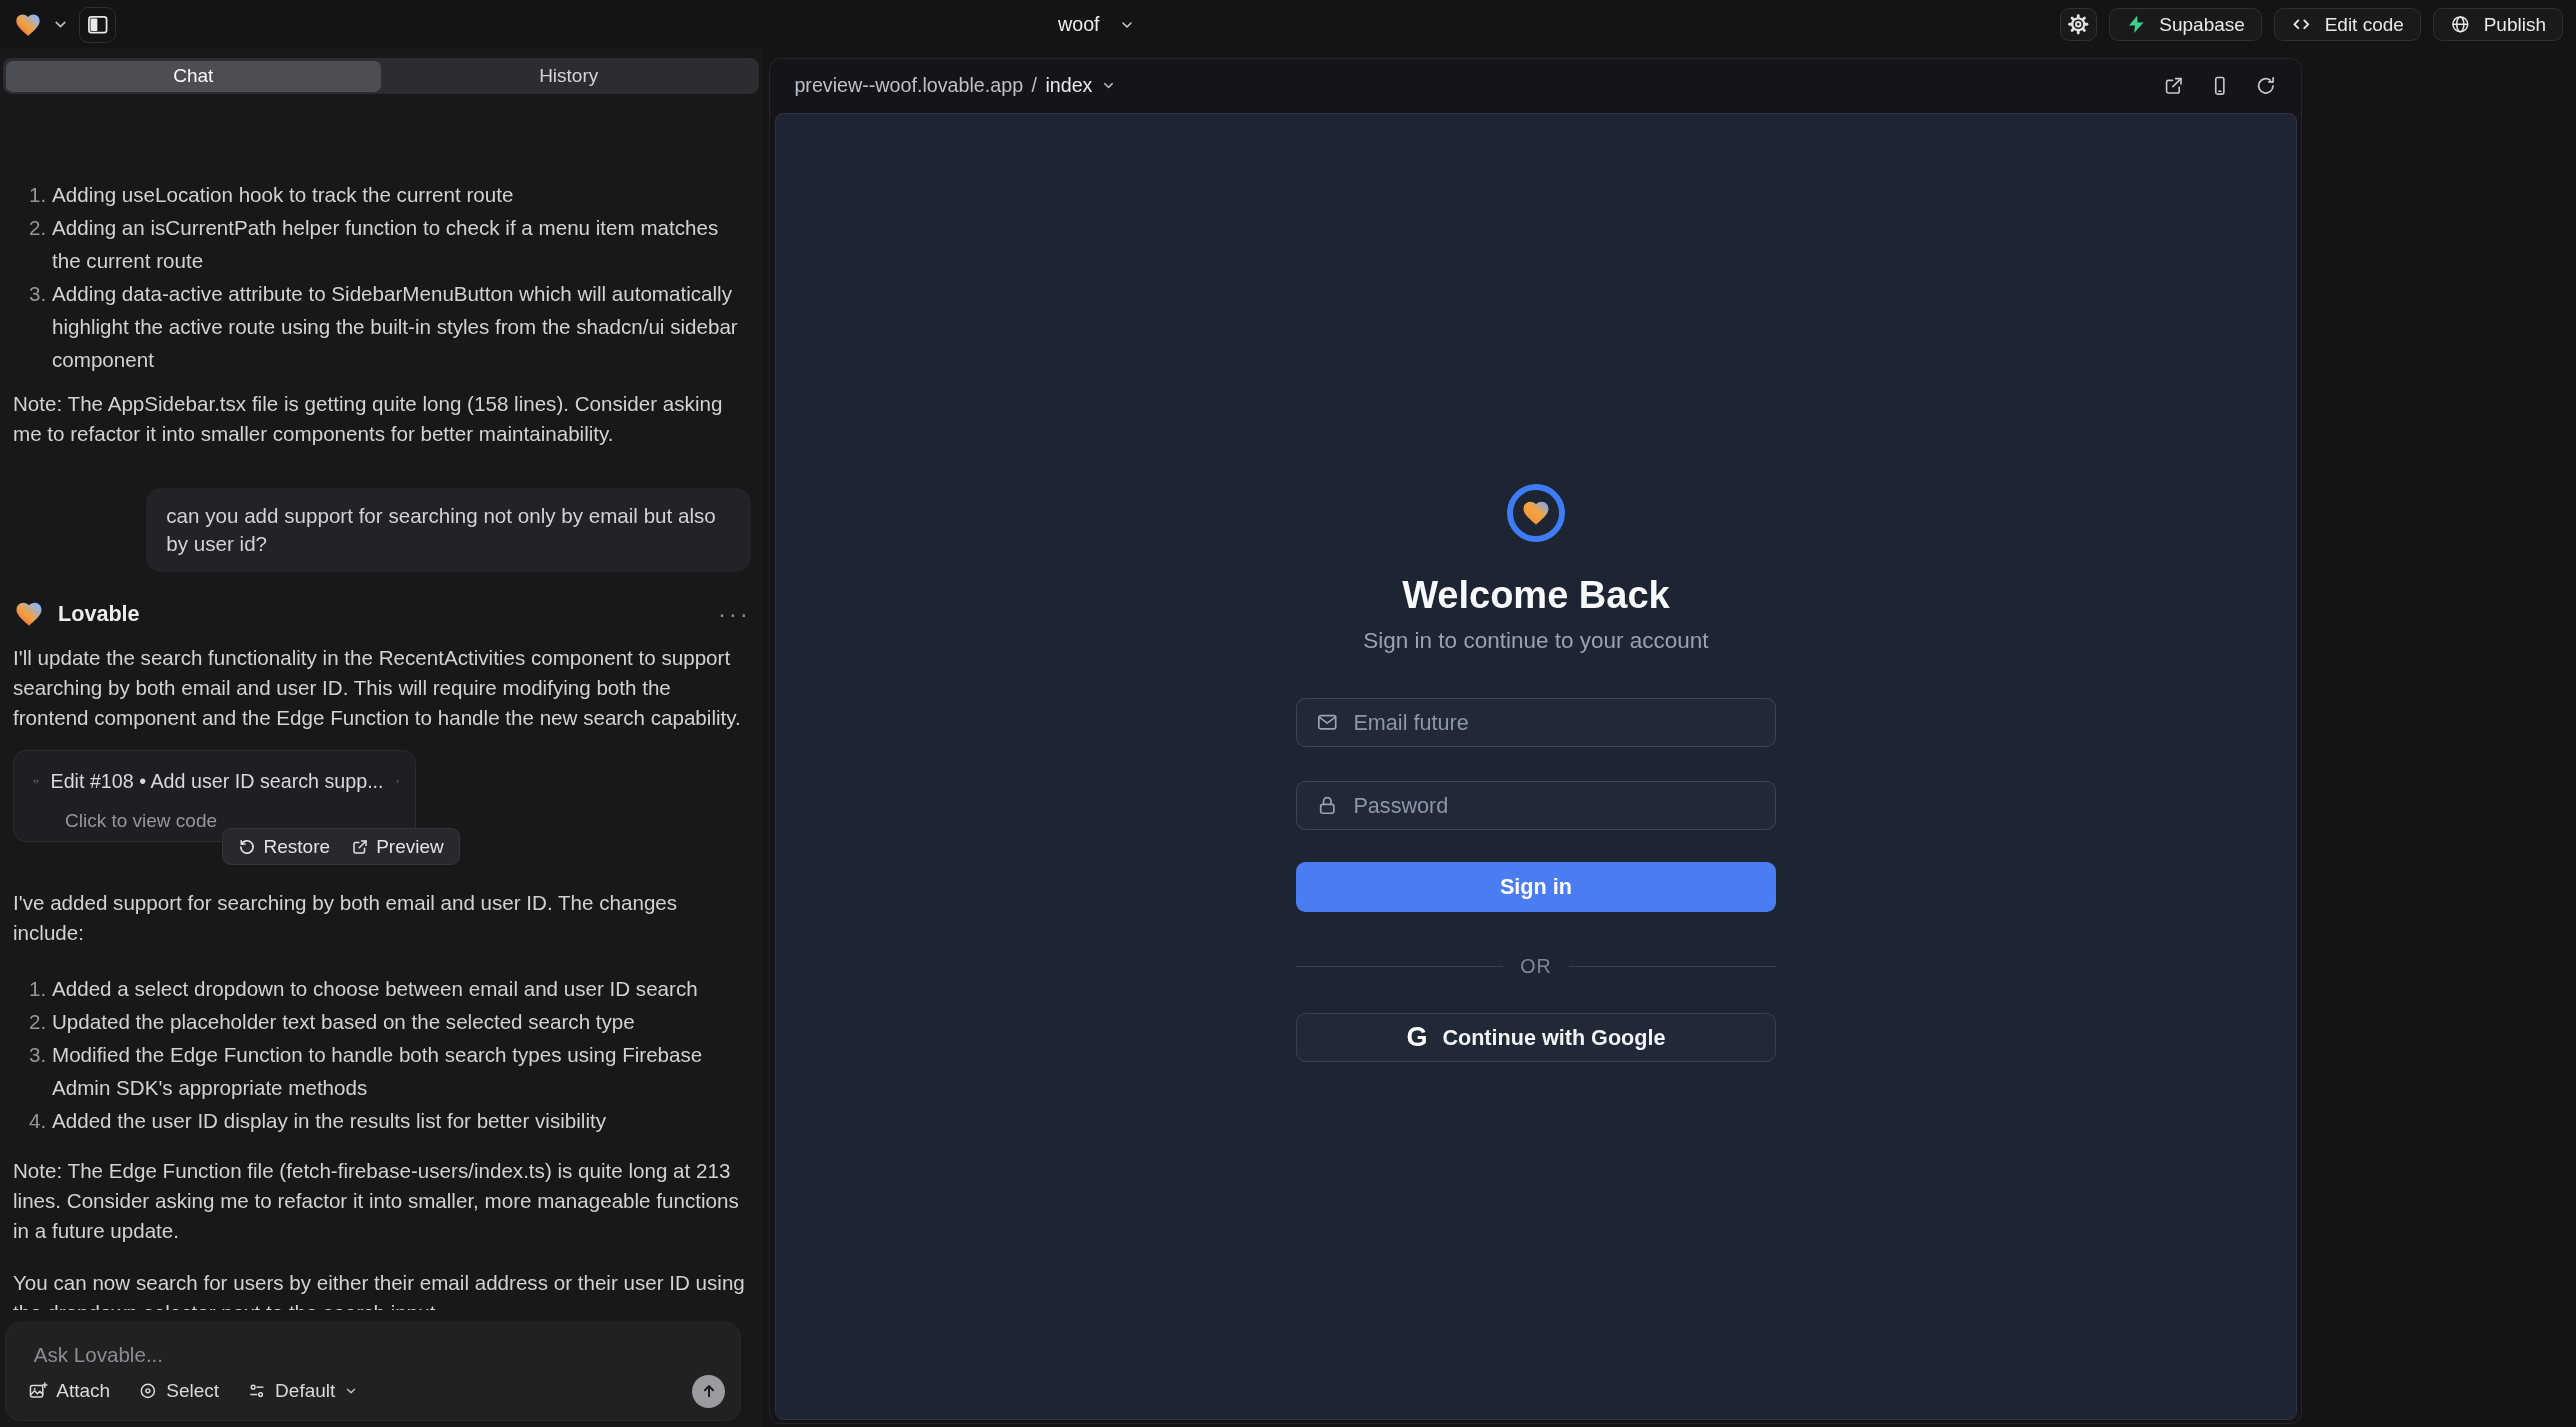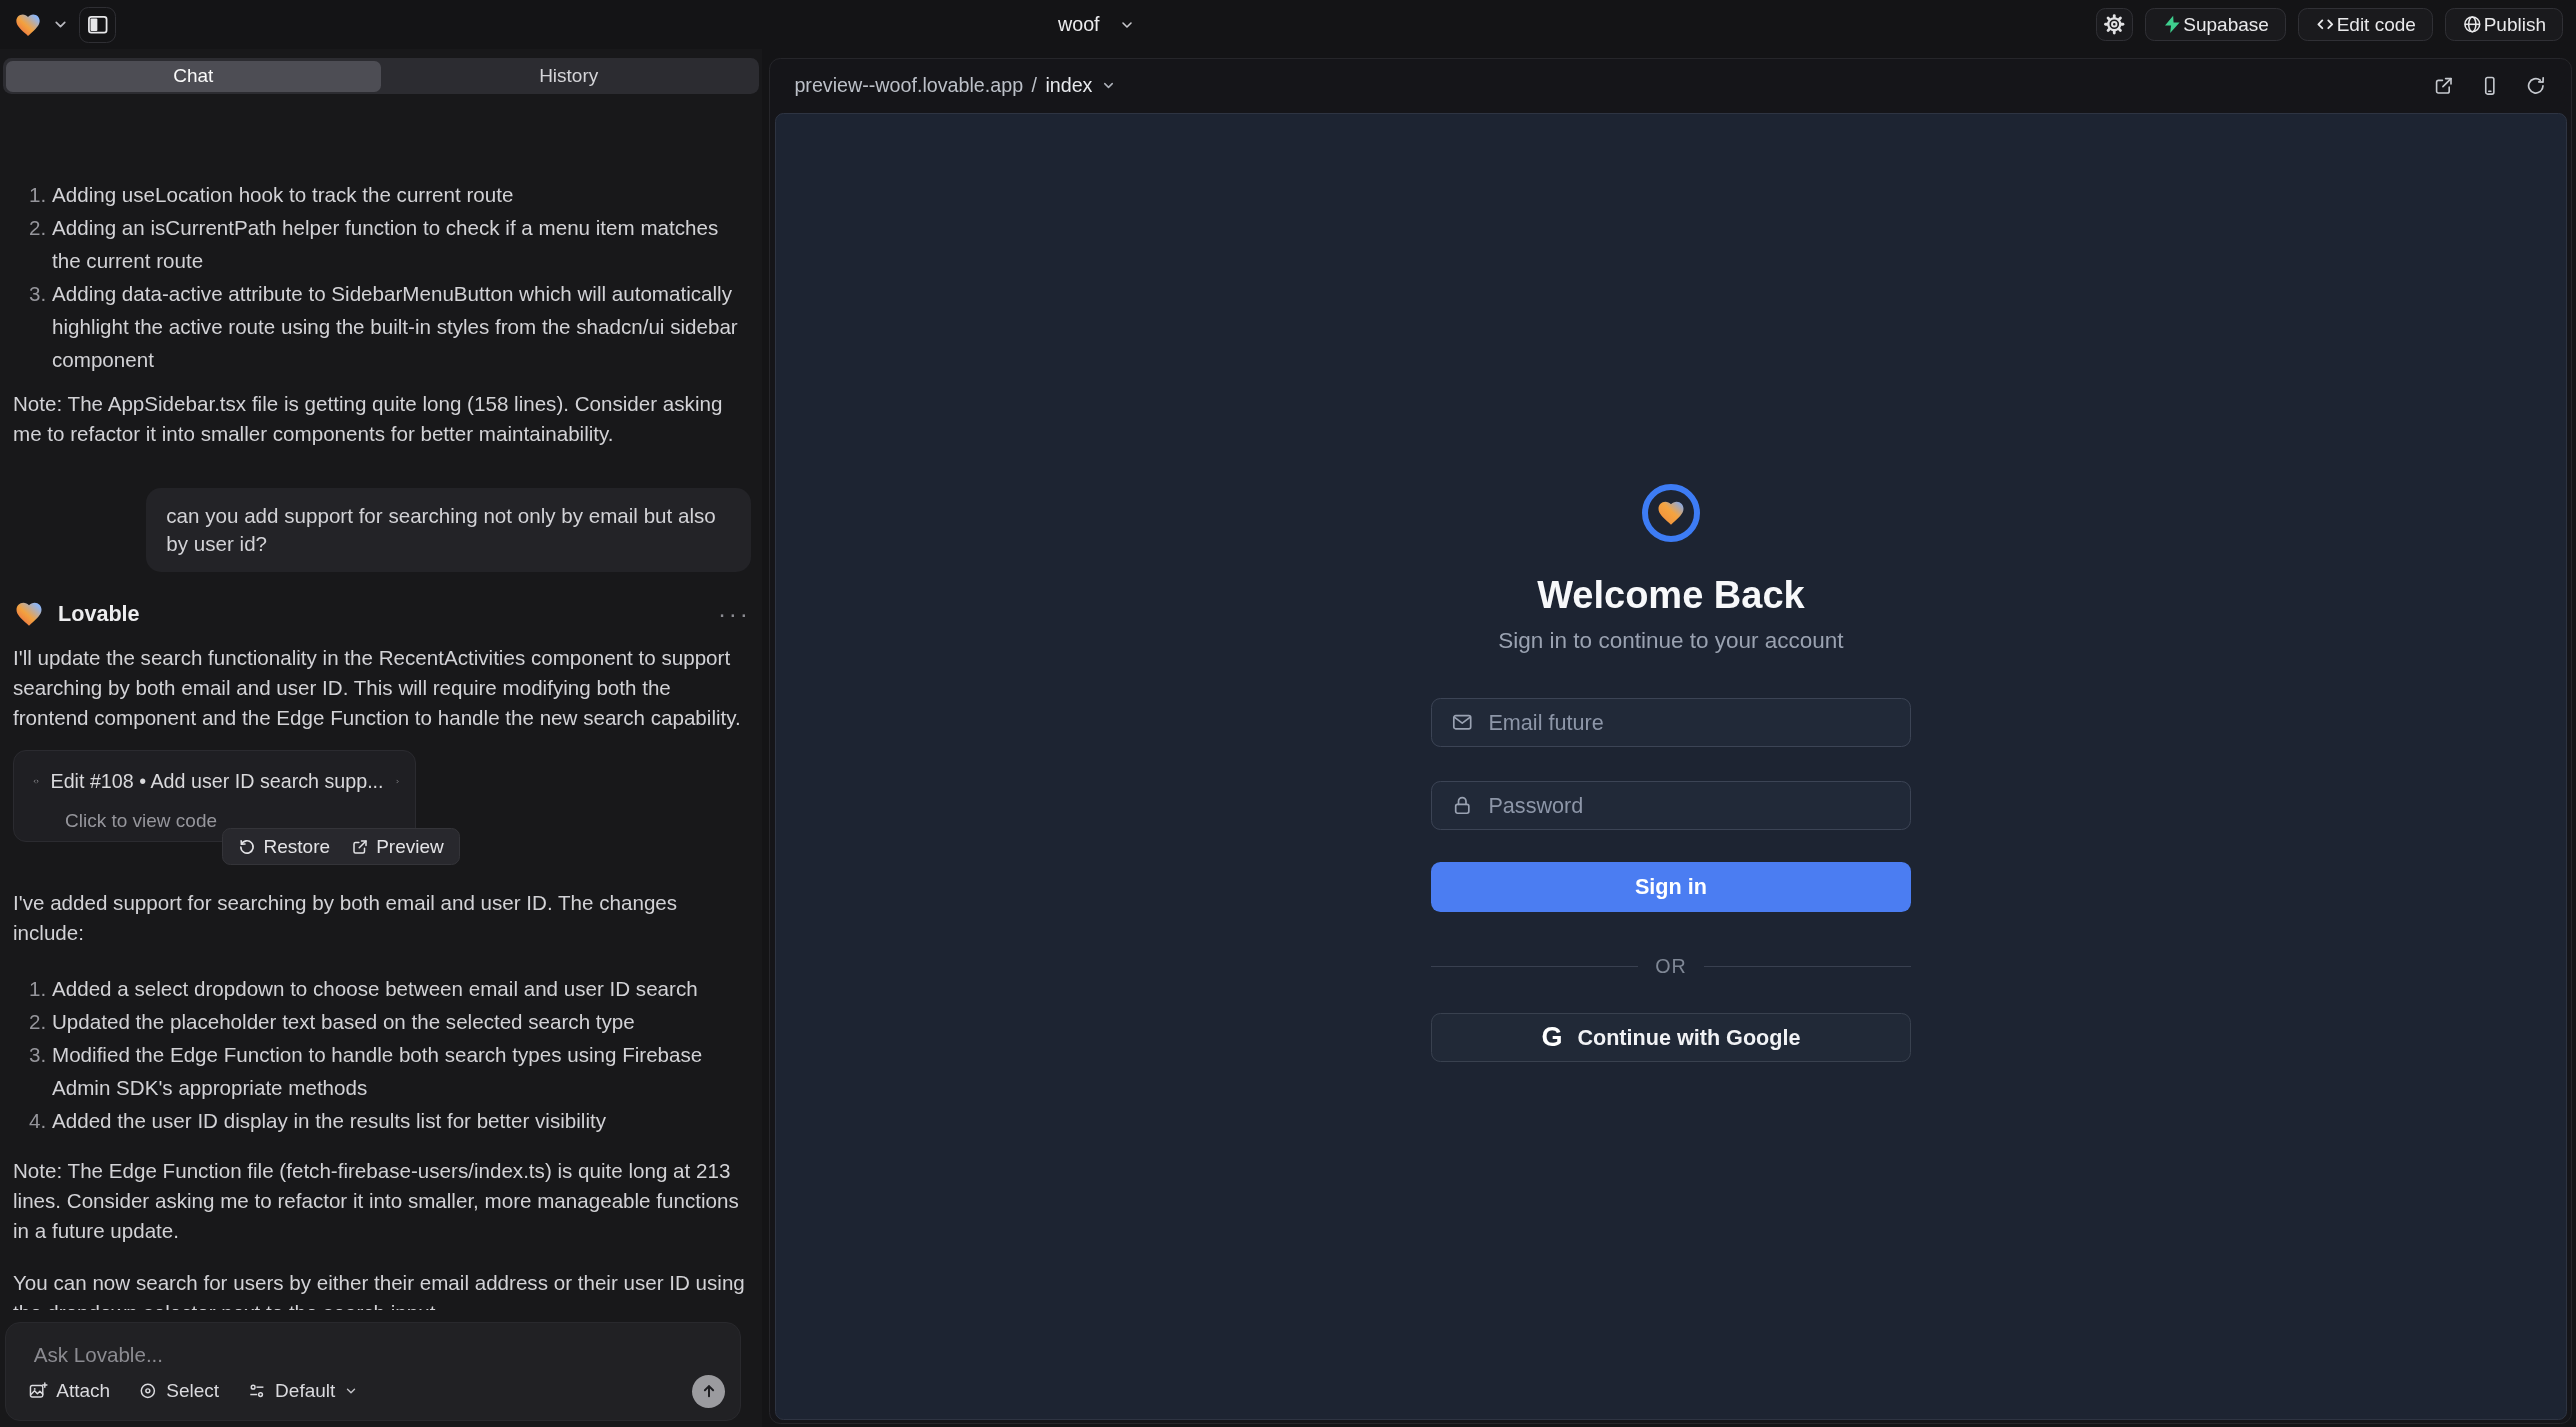--- a/index.html
+++ b/index.html
@@ -13,21 +13,21 @@
 
   
   .topbar { position:absolute; top:0; left:0; right:0; height:49px; display:flex; align-items:center; }
   .tb-left { display:flex; align-items:center; gap:9.4px; padding-left:13px; }
   .tb-center { position:absolute; left:1058px; top:0; height:49px; display:flex; align-items:center; gap:19px; cursor:pointer; }
   .tb-project { font-size:19.7px; color:#ececee; font-weight:500; }
   .tb-right { margin-left:auto; display:flex; align-items:center; gap:12.2px; padding-right:13px; }
   .icon-btn { width:37px; height:36px; border:0.9px solid #2f2f34; border-radius:9.4px; background:transparent;
               display:flex; align-items:center; justify-content:center; }
   .tb-btn { height:33px; padding:0 16px; border:0.9px solid #303035; border-radius:9.4px; background:#1a1a1d;
-            display:flex; align-items:center; gap:1px; font-size:19px; color:#e9e9eb; font-weight:500; }
+            display:flex; align-items:center; gap:13px; font-size:19px; color:#e9e9eb; font-weight:500; }
   .gear-btn { width:37px; height:33px; border:0.9px solid #303035; border-radius:9.4px; background:#1a1a1d;
               display:flex; align-items:center; justify-content:center; }
 
   
   .chat { position:absolute; top:49px; left:0; width:762px; bottom:0; background:#18181a; }
   .tabs { position:absolute; top:9.4px; left:2.8px; right:2.8px; height:36px; background:#2c2c31; border-radius:8.4px;
           display:flex; padding:2.8px; }
   .tab { flex:1; display:flex; align-items:center; justify-content:center; font-size:19px; color:#d4d4d8; border-radius:6.6px; }
   .tab.active { background:#4d4d54; color:#fafafa; }
 
@@ -62,21 +62,21 @@
   .composer { position:absolute; left:4.7px; right:21px; bottom:7.5px; height:99px; background:#212124;
               border:0.9px solid #29292d; border-radius:15px; }
   .composer-ph { position:absolute; left:28px; top:20.6px; font-size:20.6px; color:#8b8b91; }
   .crow { position:absolute; left:22.5px; right:15px; bottom:11.3px; height:34px; display:flex; align-items:center;
           gap:28px; font-size:19px; color:#dadade; }
   .chip { display:flex; align-items:center; gap:8.4px; }
   .send-btn { margin-left:auto; width:33px; height:33px; border-radius:50%; background:#9b9b9f;
               display:flex; align-items:center; justify-content:center; }
 
   
-  .preview-wrap { position:absolute; left:769px; top:58px; width:1803px; height:1366px;
+  .preview-wrap { position:absolute; left:769px; top:58px; width:1533px; height:1366px;
                   border:0.9px solid #26262a; border-radius:11.3px; background:#151519; }
   .purl { height:53px; display:flex; align-items:center; padding:0 24.4px; font-size:19.7px; }
   .purl-domain { color:#bcc0c8; }
   .purl-sep { color:#bcc0c8; margin:0 8.4px; }
   .purl-page { color:#e8eaee; }
   .purl-icons { margin-left:auto; display:flex; align-items:center; gap:24.4px; color:#c6c9cf; }
   .pframe { position:absolute; left:4.7px; right:3.8px; top:54px; bottom:2.8px; background:#1d2432;
             border:0.9px solid #2e3442; border-radius:8.4px; overflow:hidden; }
 
   .login { position:absolute; left:50%; top:0; transform:translateX(-50%); width:480px;

